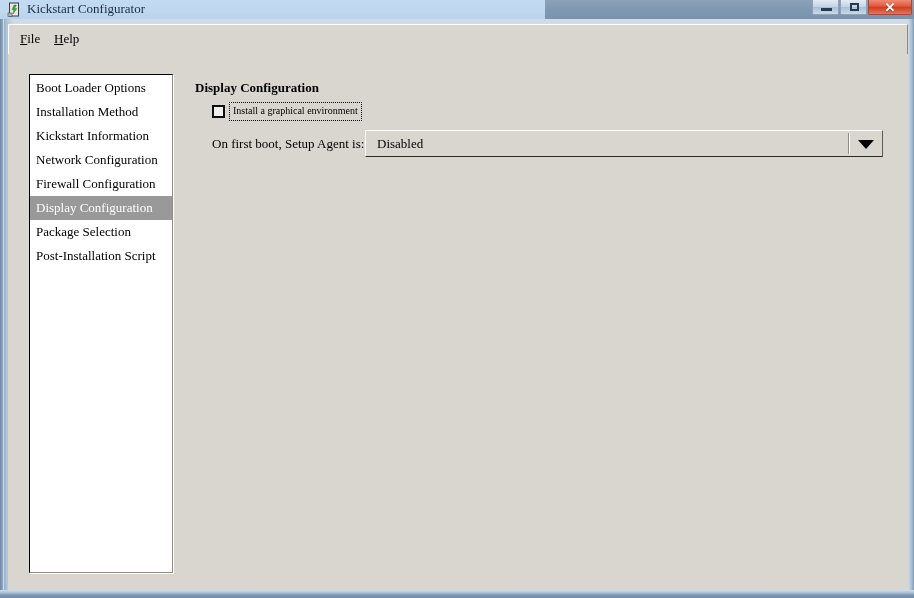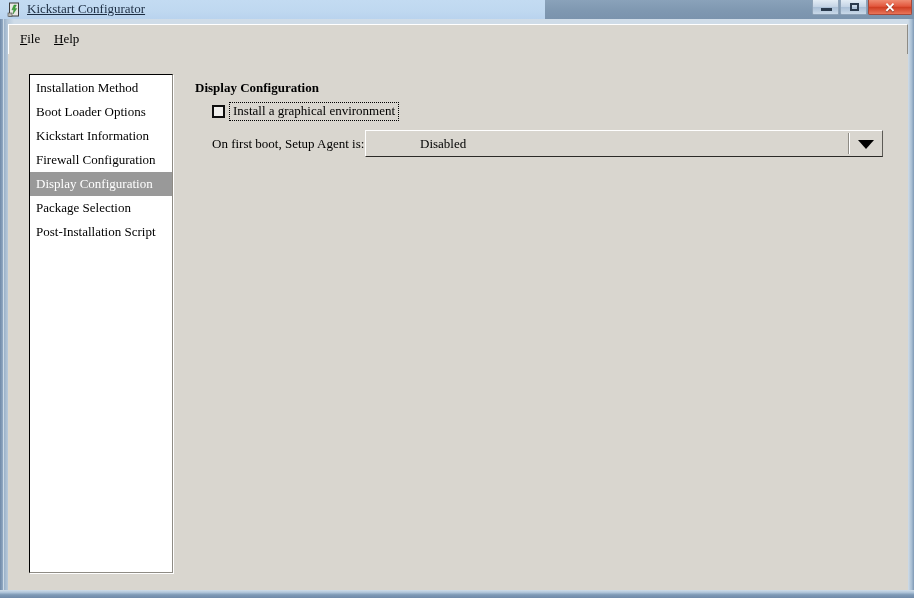--- a/index.html
+++ b/index.html
@@ -61,21 +61,20 @@
     left: 7px; top: 2px;
     width: 15px; height: 15px;
   }
   .title-text {
     position: absolute;
     left: 27px; top: 1px;
     font-size: 13px;
     color: #1c2d42;
     font-family: "Liberation Serif", serif;
     white-space: nowrap;
-    text-decoration: underline;
   }
 
   
   .winbtns {
     position: absolute;
     right: 2px; top: 0px;
     display: flex;
     align-items: flex-start;
   }
   .winbtn {
@@ -216,21 +215,21 @@
     height: 13px;
     border: 2px solid #0f0f0f;
     background: #f0efec;
     box-sizing: border-box;
     margin-right: 4px;
     flex: 0 0 auto;
   }
   .check-focus {
     border: 1px dotted #000000;
     padding: 1px 3px 2px 3px;
-    font-size: 13px;
+    font-size: 10px;
     color: #000000;
     font-family: "Liberation Serif", serif;
     white-space: nowrap;
     line-height: 14px;
   }
 
   
   .combo-label {
     position: absolute;
     left: 24px; top: 62px;
@@ -249,21 +248,20 @@
     border-right-color: #5d5b56;
     border-bottom-color: #2b2a27;
     box-sizing: border-box;
   }
   .combo-value {
     position: absolute;
     left: 11px; top: 5px;
     font-size: 13px;
     color: #000000;
     font-family: "Liberation Serif", serif;
-    margin-left: 43px;
   }
   .combo-arrowzone {
     position: absolute;
     right: 2px; top: 2px;
     width: 32px;
     height: 21px;
   }
   .combo-sep {
     position: absolute;
     left: 0px; top: 0px;
@@ -339,23 +337,24 @@
 
   <div class="menubar">
     <div class="menu-item" id="menu-file"><span class="mn">F</span><span>ile</span></div>
     <div class="menu-item" id="menu-help"><span class="mn">H</span><span>elp</span></div>
   </div>
 
   <div class="client">
 
     <div class="navpanel">
       <div class="nav-spacer"></div>
+      <div class="nav-item"><span>Boot Loader Options</span></div>
       <div class="nav-item"><span>Installation Method</span></div>
-      <div class="nav-item"><span>Boot Loader Options</span></div>
       <div class="nav-item"><span>Kickstart Information</span></div>
+      <div class="nav-item"><span>Network Configuration</span></div>
       <div class="nav-item"><span>Firewall Configuration</span></div>
       <div class="nav-item selected"><span>Display Configuration</span></div>
       <div class="nav-item"><span>Package Selection</span></div>
       <div class="nav-item"><span>Post-Installation Script</span></div>
     </div>
 
     <div class="mainpane">
 
       <div class="section-title">Display Configuration</div>
 

